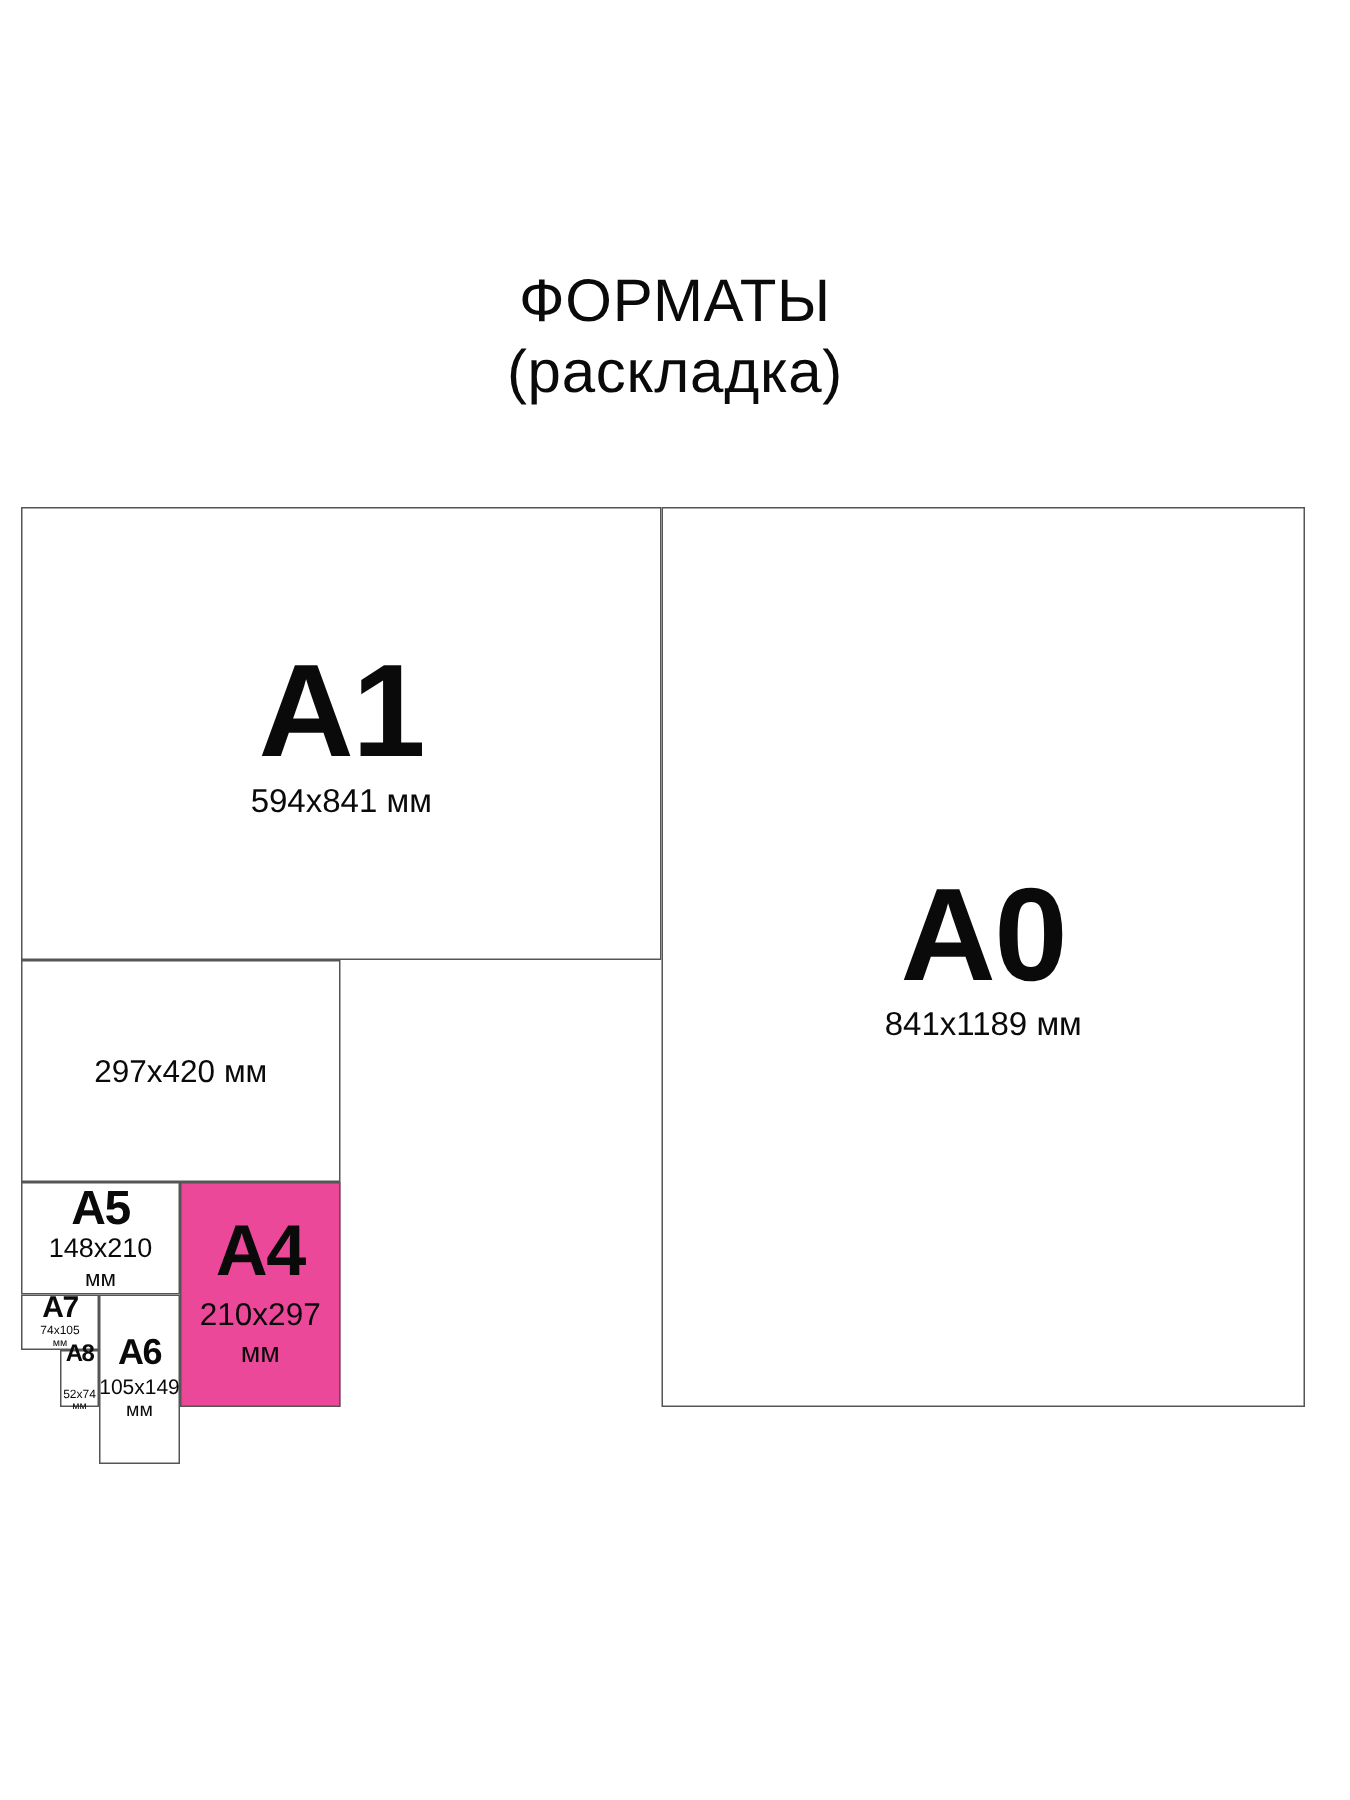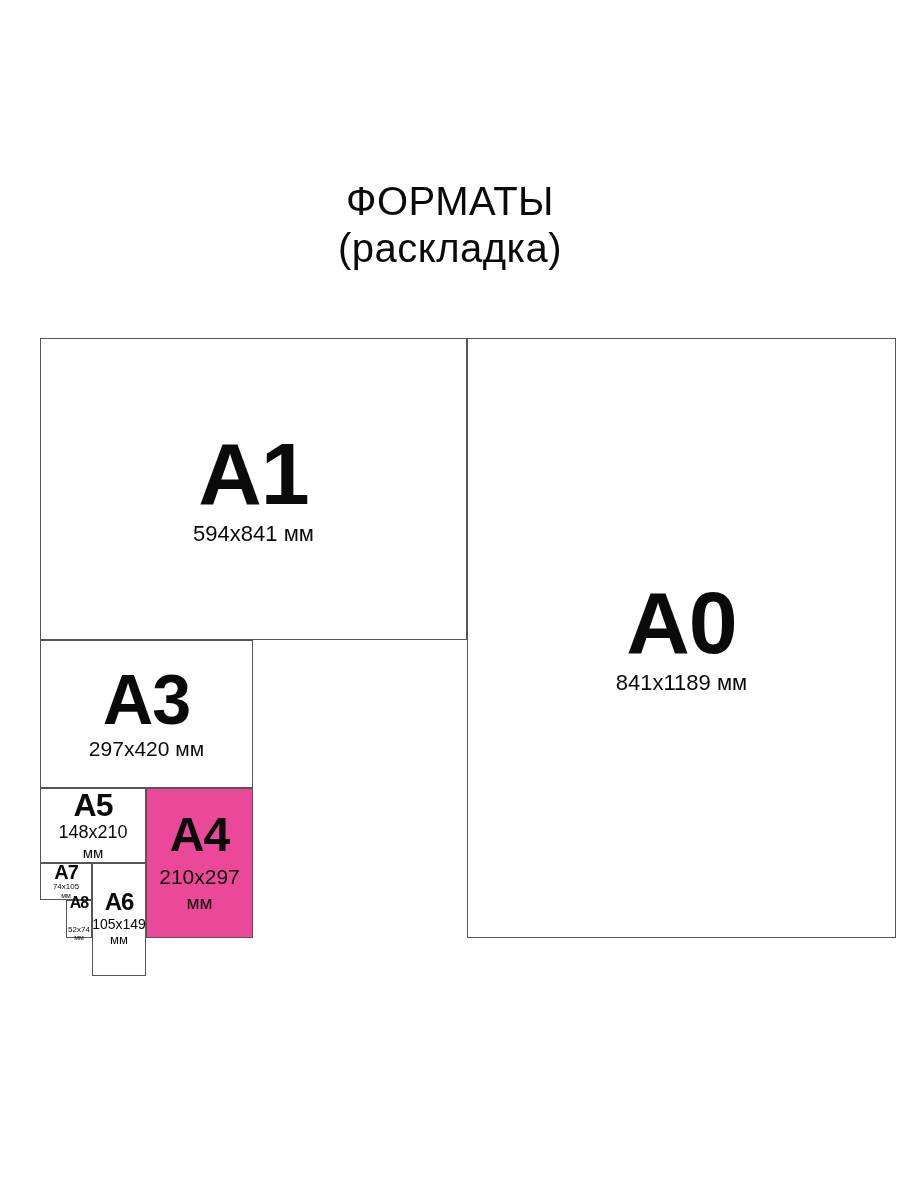--- a/index.html
+++ b/index.html
@@ -23,21 +23,21 @@
     width: 100%;
     text-align: center;
     font-weight: 400;
     font-size: 40px;
     line-height: 1.18;
     color: #0a0a0a;
     letter-spacing: 0.5px;
   }
   .diagram {
     position: absolute;
-    left: 40px;
+    left: 14px;
     top: 338px;
     width: 692px;
     height: 600px;
   }
   .box {
     position: absolute;
     box-sizing: border-box;
     border: 1px solid #555555;
     background: #ffffff;
     display: flex;
@@ -101,21 +101,20 @@
       <div class="lbl">A1</div>
       <div class="dim">594x841 мм</div>
     </div>
 
     <div class="box a0">
       <div class="lbl">A0</div>
       <div class="dim">841x1189 мм</div>
     </div>
 
     <div class="box a3">
-      <div class="lbl">A3</div>
       <div class="dim">297x420 мм</div>
     </div>
 
 
     <div class="box a5">
       <div class="lbl">A5</div>
       <div class="dim">148x210</div>
       <div class="unit">мм</div>
     </div>
 

